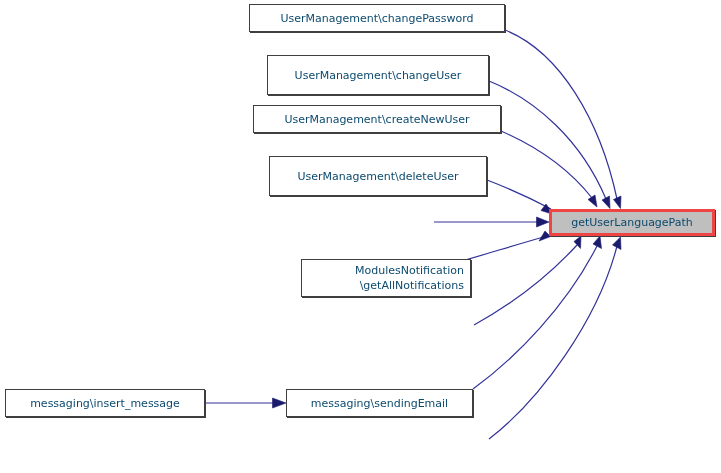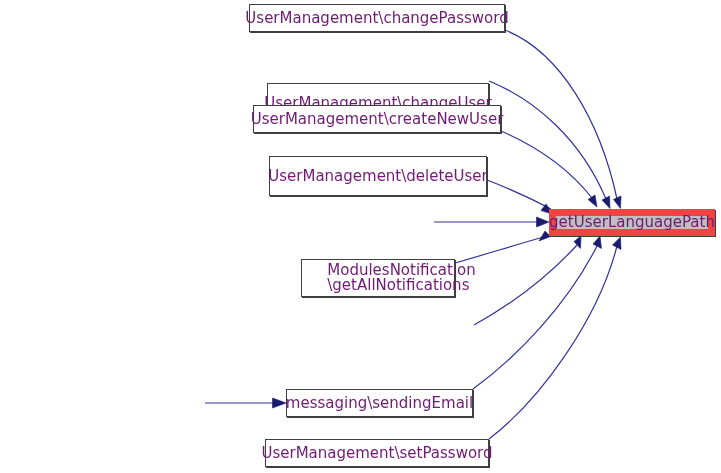--- a/index.html
+++ b/index.html
@@ -23,31 +23,31 @@
     height: 473px;
   }
   .node-box {
     position: absolute;
     box-sizing: border-box;
     border: 1px solid #3f3f3f;
     background: #ffffff;
     display: flex;
     align-items: center;
     justify-content: center;
-    text-align: left;
-    color: #701a75;
-    font-size: 15px;
+    text-align: right;
+    color: #0c4a6e;
+    font-size: 11px;
     line-height: 15px;
     letter-spacing: 0px;
     white-space: pre-line;
     box-shadow: 1px 1px 0 0 #3f3f3f;
   }
   .node-box.current {
     background: #bfbfbf;
-    border: 7px solid #ef4444;
+    border: 3px solid #ef4444;
   }
   .node-label {
     display: block;
     padding: 0 4px;
     white-space: pre-line;
   }
   .edge-path {
     fill: none;
     stroke: #32329a;
     stroke-width: 1.2;
@@ -113,45 +113,45 @@
     <g>
       <path class="edge-path" d="M205,403 L273,403"></path>
       <polygon class="edge-head" points="272.5,398.0 286.0,403.0 272.5,408.0"></polygon>
     </g>
   </svg>
 
   <div class="node-box" style="left:249px; top:4px; width:256px; height:28px;">
     <span class="node-label">UserManagement\changePassword</span>
   </div>
 
-  <div class="node-box" style="left:267px; top:55px; width:222px; height:40px;margin-top:28px;">
+  <div class="node-box" style="left:267px; top:55px; width:222px; height:40px;">
     <span class="node-label">UserManagement\changeUser</span>
   </div>
 
   <div class="node-box" style="left:253px; top:105px; width:248px; height:28px;">
     <span class="node-label">UserManagement\createNewUser</span>
   </div>
 
   <div class="node-box" style="left:269px; top:156px; width:218px; height:40px;">
     <span class="node-label">UserManagement\deleteUser</span>
   </div>
 
 
-  <div class="node-box" style="left:301px; top:259px; width:154px; height:38px;padding-left:47px;">
+  <div class="node-box" style="left:301px; top:259px; width:170px; height:38px;padding-left:47px;">
     <span class="node-label">ModulesNotification
 \getAllNotifications</span>
   </div>
 
 
   <div class="node-box" style="left:286px; top:389px; width:187px; height:28px;">
     <span class="node-label">messaging\sendingEmail</span>
   </div>
 
-  <div class="node-box" style="left:265px; top:439px; width:224px; height:28px;">
-    <span class="node-label">UserManagement\setPassword</span>
+
+  <div class="node-box" style="left:5px; top:389px; width:200px; height:28px;">
+    <span class="node-label">messaging\insert_message</span>
   </div>
-
 
   <div class="node-box current" style="left:549px; top:209px; width:166px; height:27px;">
     <span class="node-label">getUserLanguagePath</span>
   </div>
 
 </div>
 
 </body></html>

